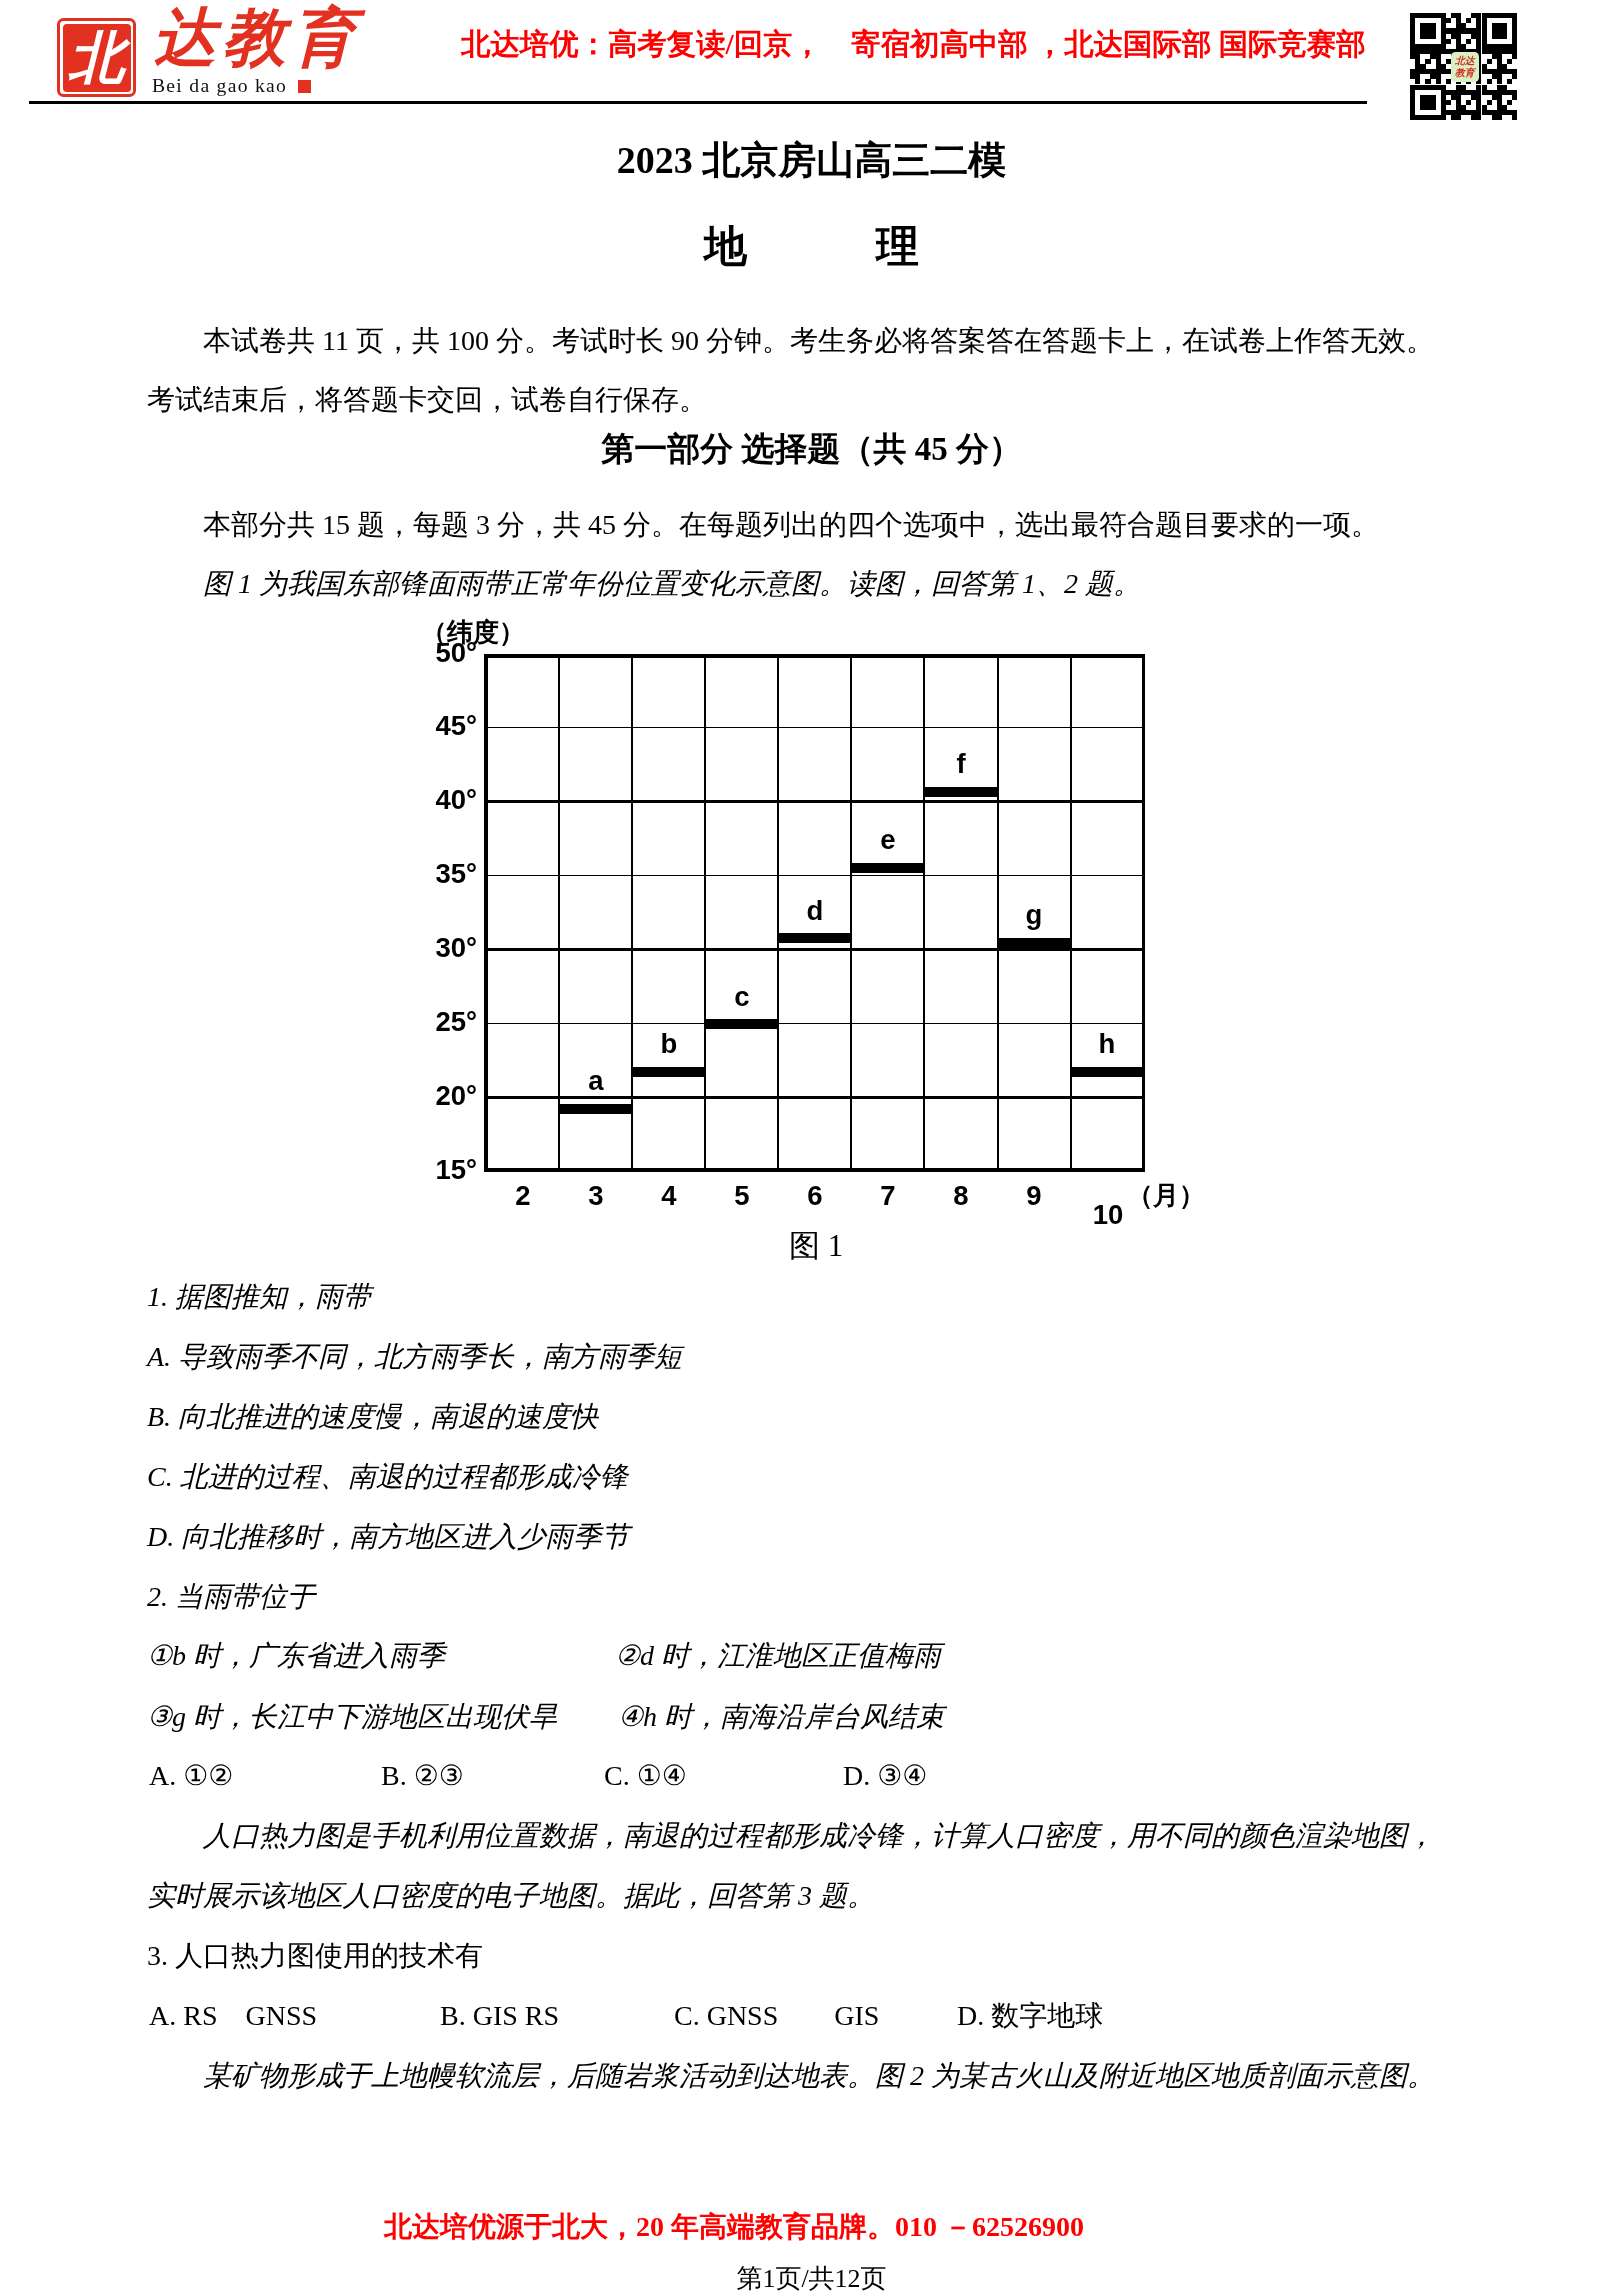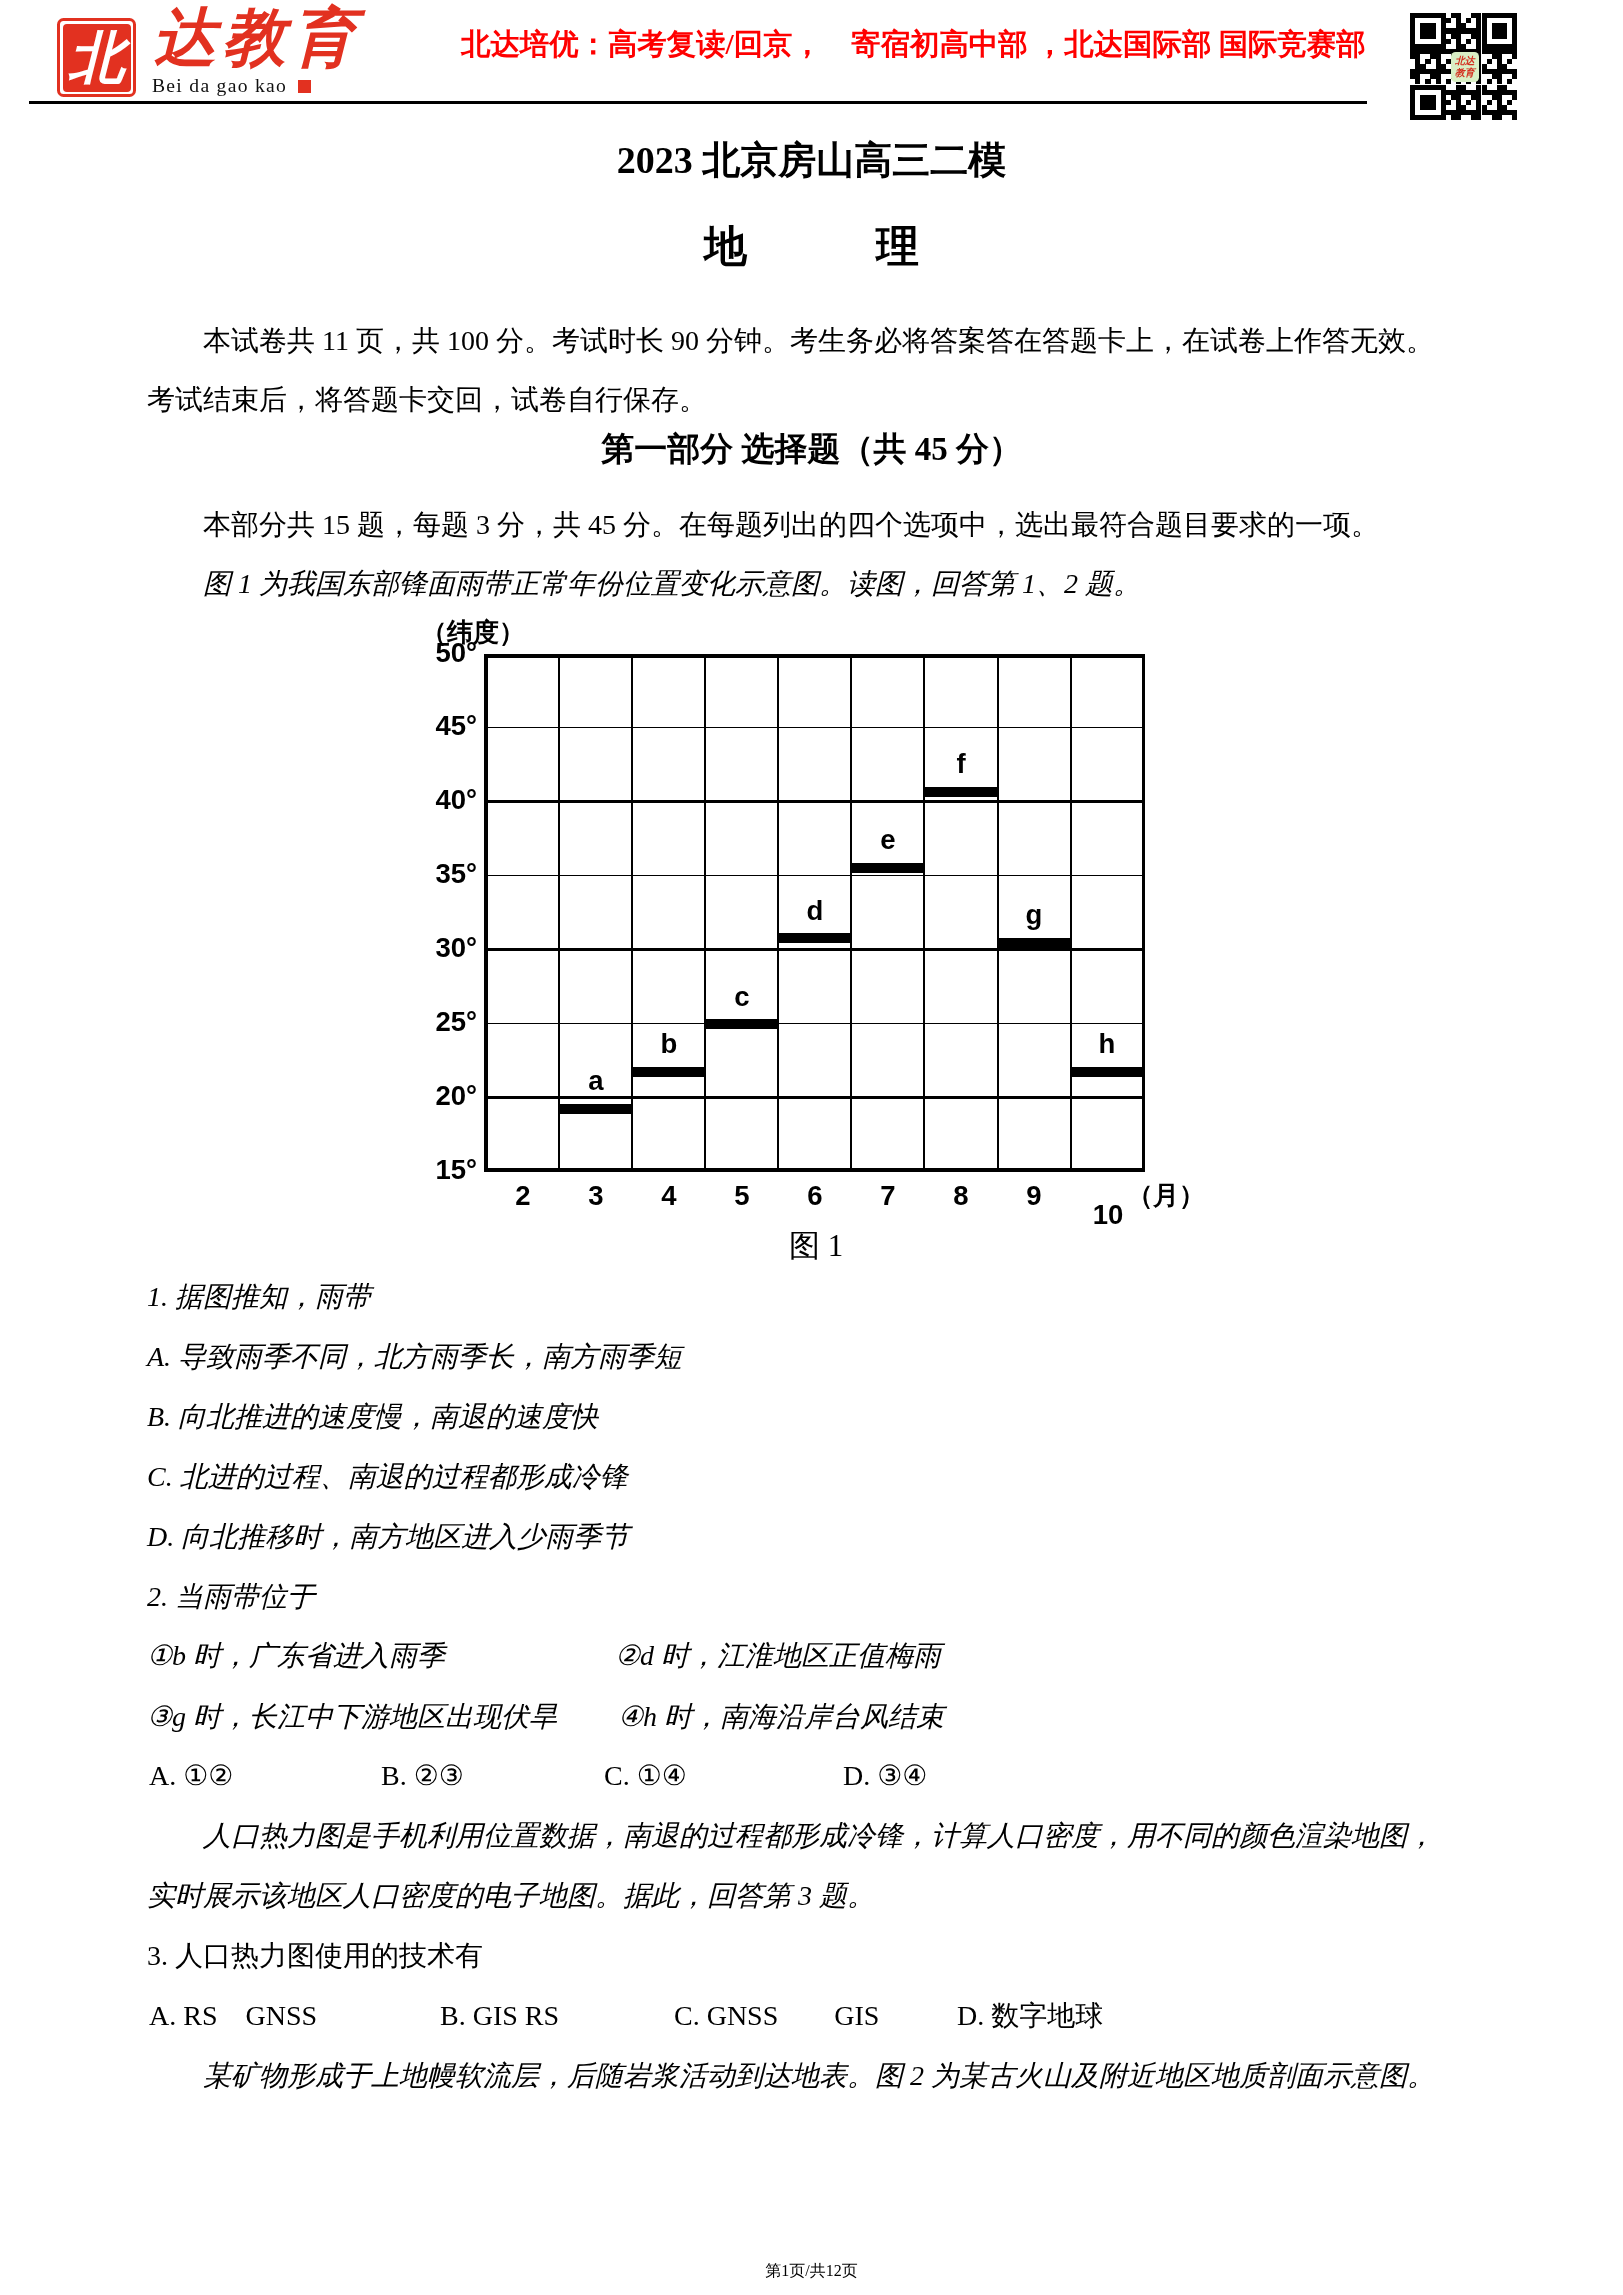--- a/index.html
+++ b/index.html
@@ -41,21 +41,21 @@
         font-family:"Liberation Sans","DejaVu Sans",sans-serif;}
   .y-tick{position:absolute;left:0;width:111px;text-align:right;font-size:27.5px;font-weight:bold;line-height:1;
         font-family:"Liberation Sans","DejaVu Sans",sans-serif;}
   .x-tick{position:absolute;transform:translateX(-50%);font-size:27.5px;font-weight:bold;line-height:1;
         font-family:"Liberation Sans","DejaVu Sans",sans-serif;}
   .x-unit{position:absolute;font-size:26px;font-weight:bold;line-height:1;white-space:nowrap;
         font-family:"Liberation Sans","DejaVu Sans",sans-serif;}
   .caption{font-size:31px;}
   
   .footer-promo{position:absolute;left:384px;top:2208px;font-size:28px;font-weight:bold;color:#ff0000;white-space:nowrap;}
-  .footer-page{position:absolute;left:0;width:1623px;text-align:center;top:2261px;font-size:16px;}
+  .footer-page{position:absolute;left:0;width:1623px;text-align:center;top:2261px;font-size:26px;}
 </style>
 </head>
 <body>
 
 <div class="page">
 
   <div>
     <div class="seal">
       <div class="seal-inner">
         <span class="seal-char">北</span>
@@ -442,16 +442,17 @@
   <div class="tline kaiti" style="left:203px;top:1820px">人口热力图是手机利用位置数据，南退的过程都形成冷锋，计算人口密度，用不同的颜色渲染地图，</div>
   <div class="tline kaiti" style="left:147px;top:1880px">实时展示该地区人口密度的电子地图。据此，回答第 3 题。</div>
   <div class="tline" style="left:147px;top:1940px">3. 人口热力图使用的技术有</div>
   <div class="tline" style="left:149px;top:2000px">A. RS　GNSS</div>
   <div class="tline" style="left:440px;top:2000px">B. GIS  RS</div>
   <div class="tline" style="left:674px;top:2000px">C. GNSS　　GIS</div>
   <div class="tline" style="left:957px;top:2000px">D. 数字地球</div>
 
   <div class="tline kaiti" style="left:203px;top:2060px">某矿物形成于上地幔软流层，后随岩浆活动到达地表。图 2 为某古火山及附近地区地质剖面示意图。</div>
 
+  <div class="footer-promo">北达培优源于北大，20 年高端教育品牌。010 －62526900</div>
   <div class="footer-page">第1页/共12页</div>
 
 </div>
 
 
 </body></html>

